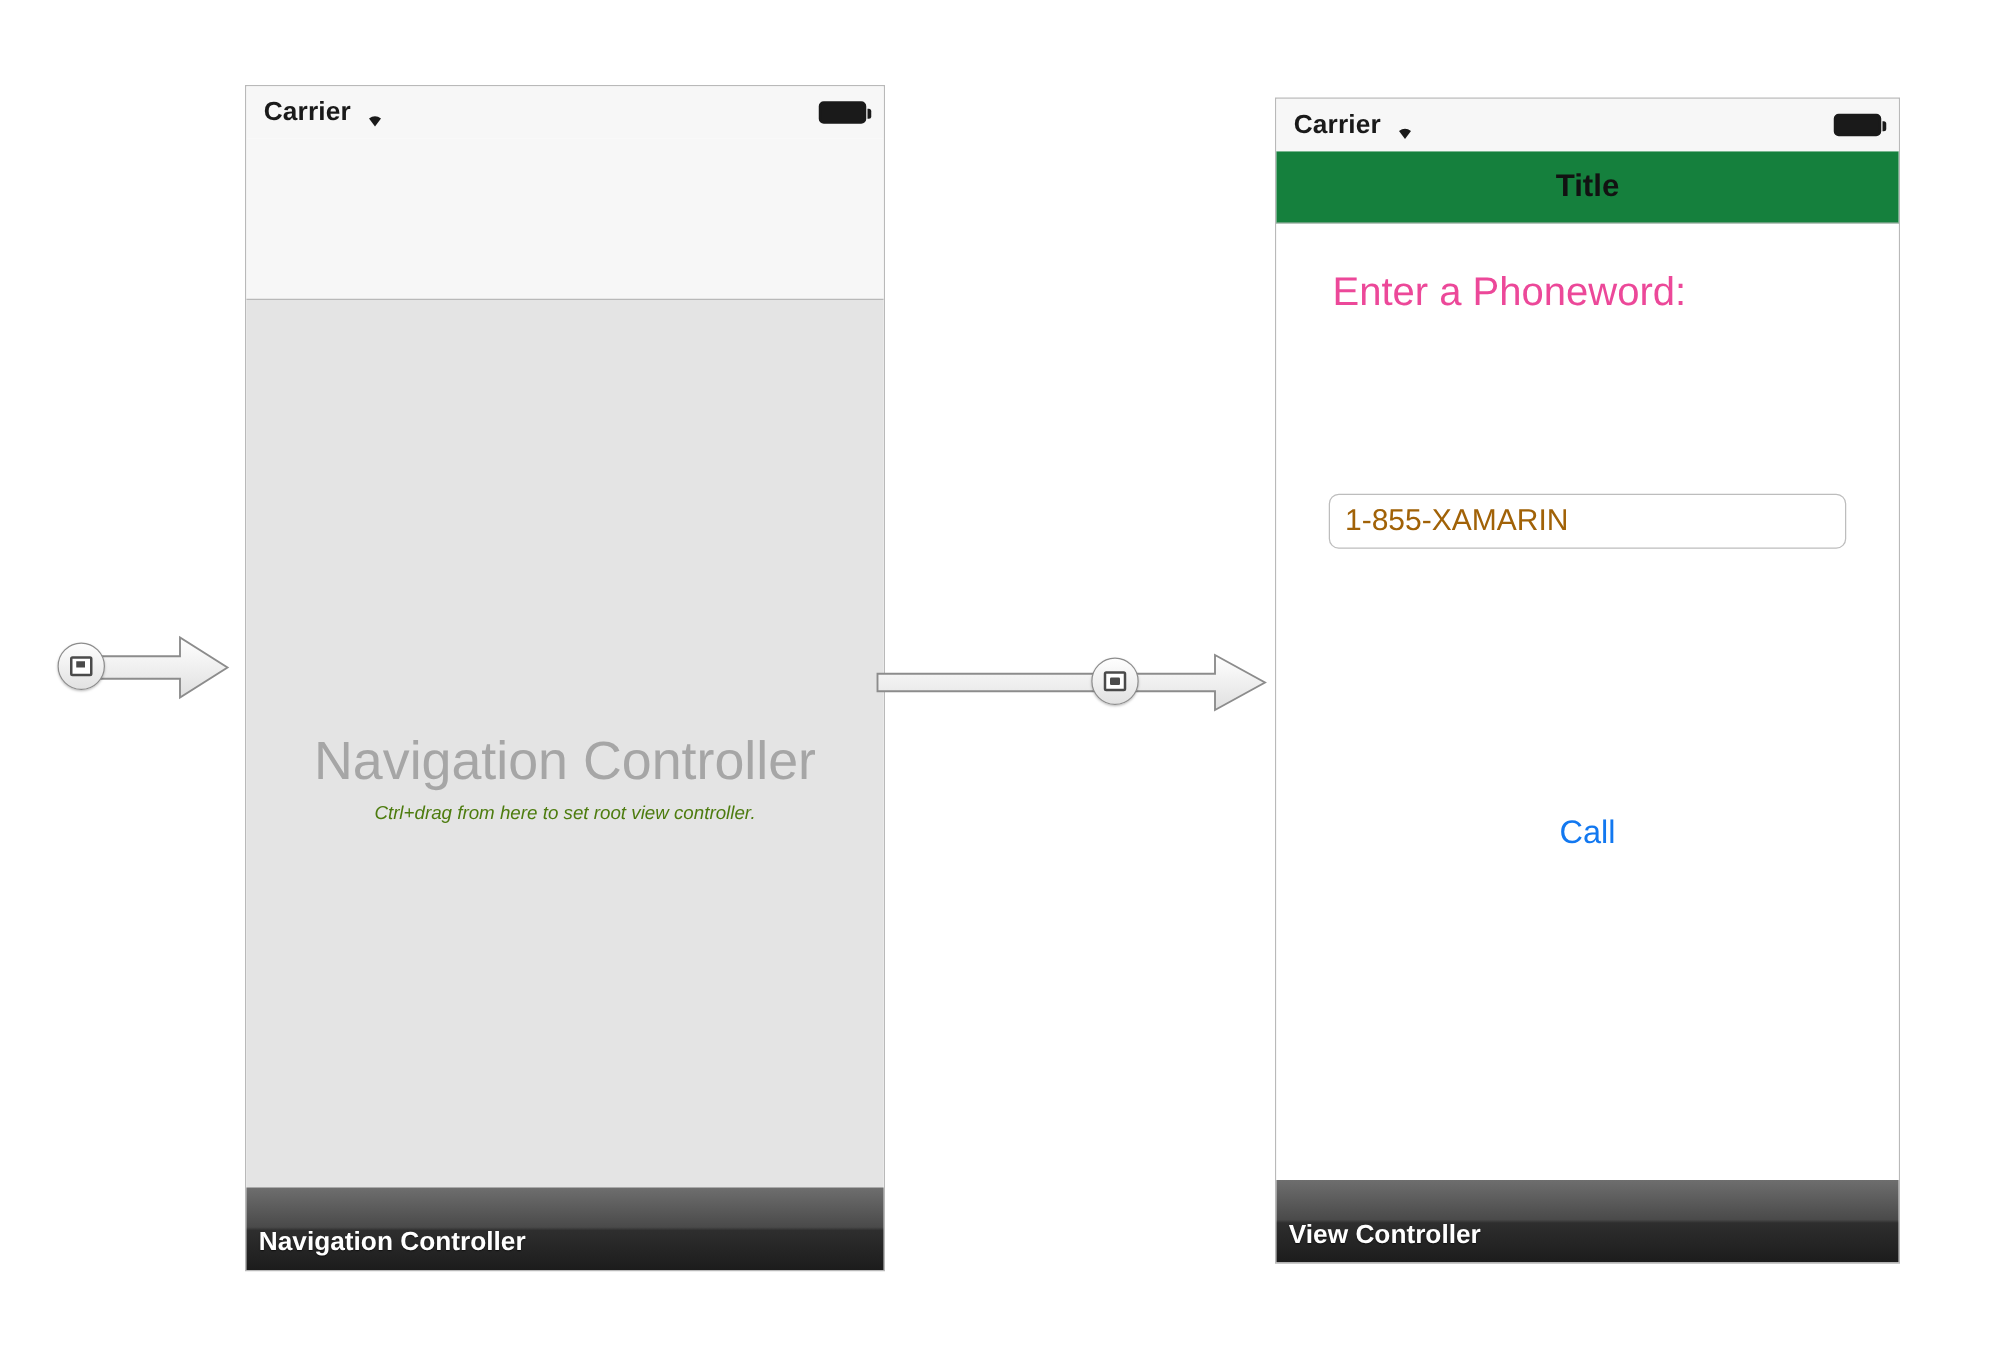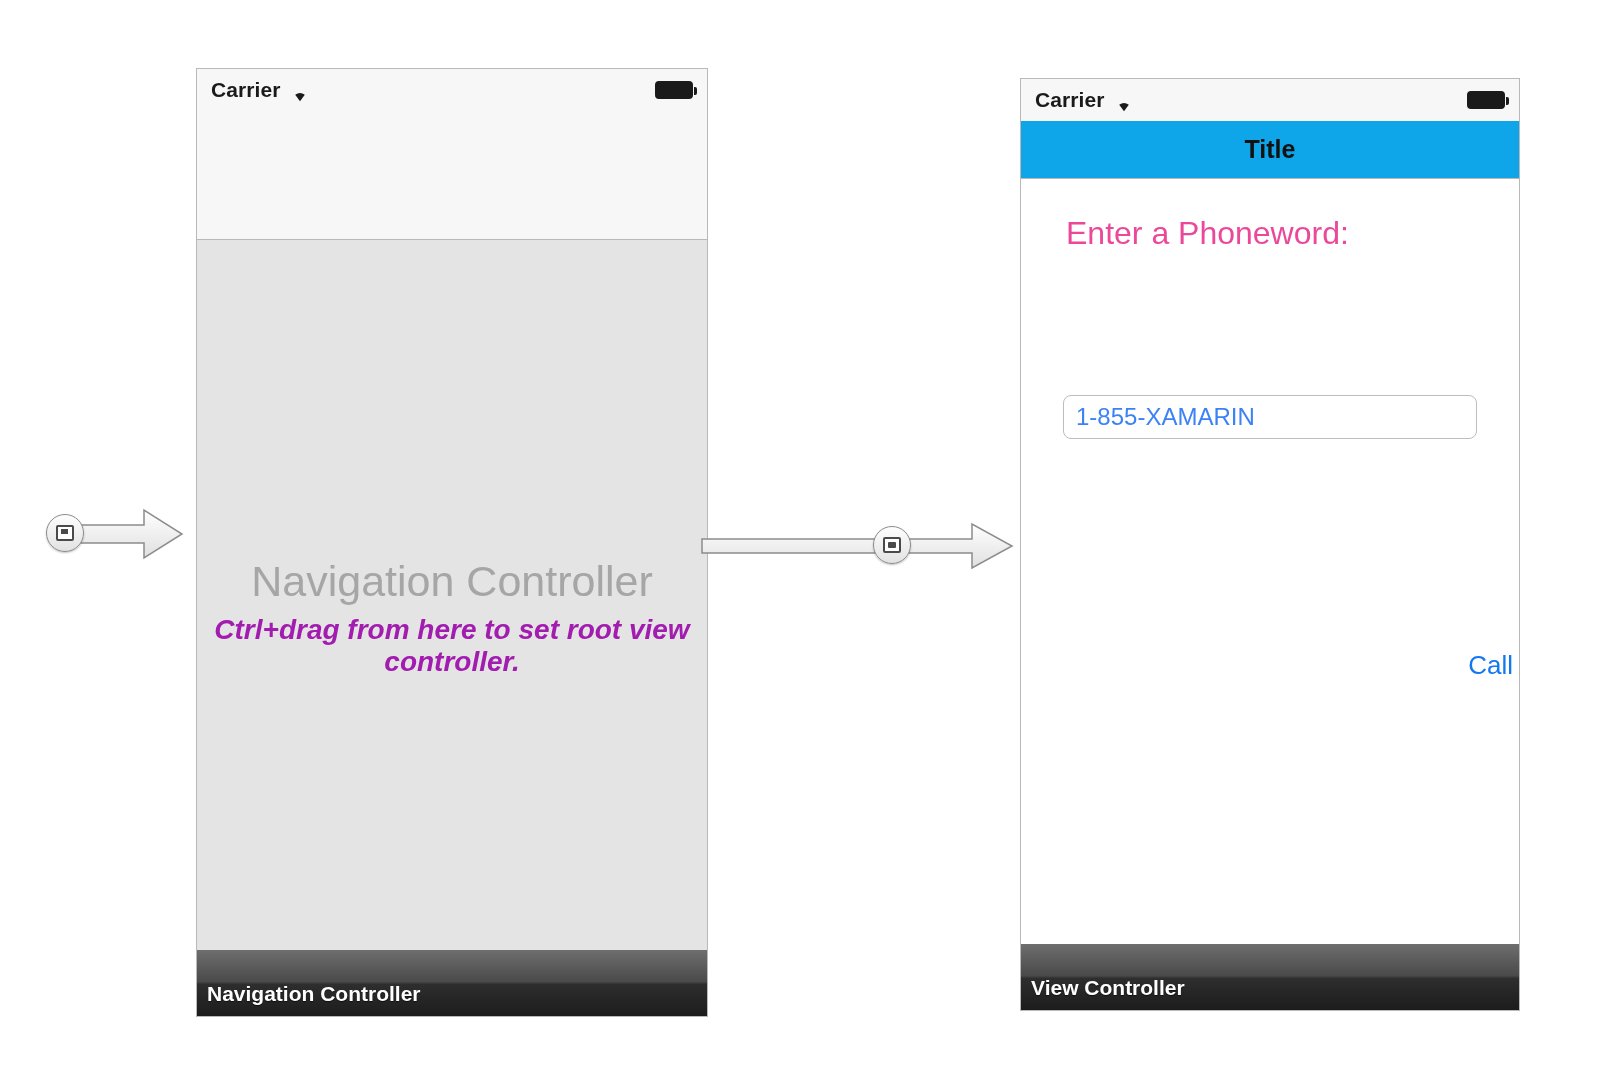--- a/index.html
+++ b/index.html
@@ -113,31 +113,30 @@
     right: 0;
     transform: translateY(-60%);
     text-align: center;
   }
   .nav-placeholder-title {
     font-size: 43px;
     color: #a6a6a6;
     line-height: 1.15;
   }
   .nav-placeholder-sub {
-    font-size: 28px;
+    font-size: 15px;
     font-style: italic;
-    color: #a21caf;
+    color: #4d7c0f;
     margin-top: 8px;
-    font-weight: bold;
   }
 
   
   #scene-view .title-bar {
     height: 58px;
-    background: #0ea5e9;
+    background: #15803d;
     border-bottom: 1px solid #b9b9b9;
     display: flex;
     align-items: center;
     justify-content: center;
     box-sizing: border-box;
   }
   .title-bar-text {
     font-size: 25px;
     font-weight: bold;
     color: #121212;
@@ -158,39 +157,39 @@
     position: absolute;
     left: 42px;
     top: 216px;
     width: 414px;
     height: 44px;
     border: 1px solid #bdbdbd;
     border-radius: 8px;
     background: #ffffff;
     box-sizing: border-box;
     font-size: 24px;
-    color: #3b82f6;
+    color: #a16207;
     padding: 0 12px;
     font-family: "Liberation Sans", sans-serif;
     outline: none;
   }
   .vc-button {
     position: absolute;
     left: 0;
     width: 100%;
     text-align: center;
     font-size: 26px;
     color: #1278f0;
     background: transparent;
     border: none;
     font-family: "Liberation Sans", sans-serif;
     cursor: pointer;
   }
   #btn-translate { top: 362px; }
-  #btn-call { top: 470px; text-align: right; }
+  #btn-call { top: 470px; }
 
   
   .scene-name-bar {
     position: absolute;
     left: 0;
     right: 0;
     bottom: 0;
     height: 66px;
     background: linear-gradient(to bottom, #6e6e6e 0%, #4a4a4a 48%, #2e2e2e 52%, #1c1c1c 100%);
     display: flex;

